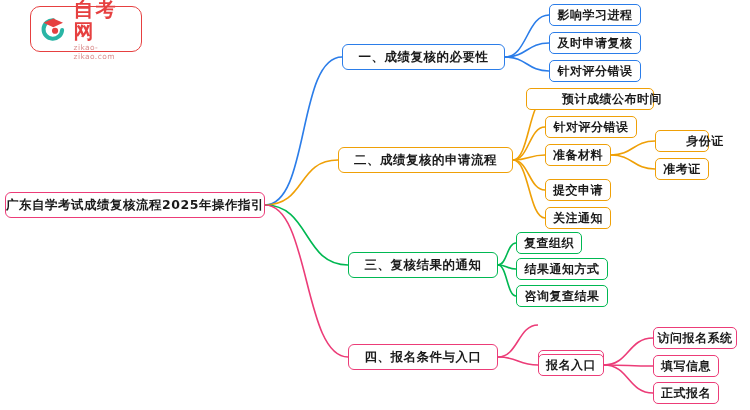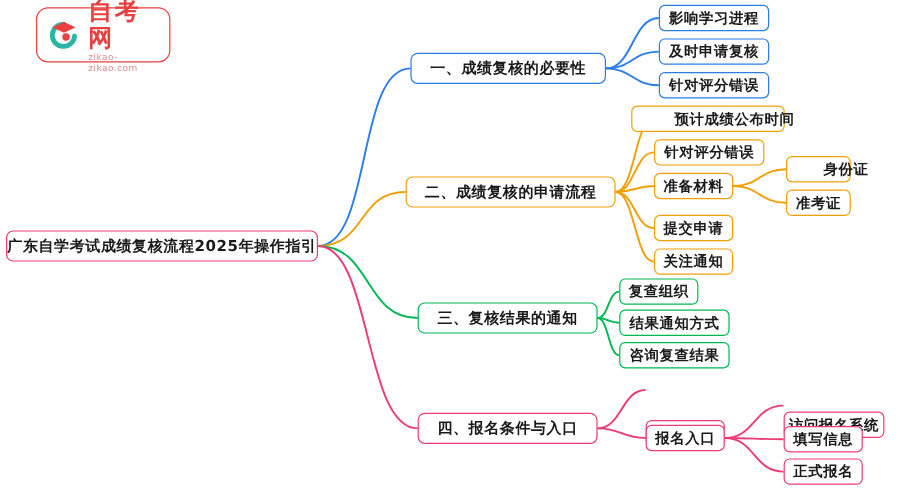--- a/index.html
+++ b/index.html
@@ -90,17 +90,17 @@
   <div class="node" style="left: 655px; top: 158px; width: 54px; border-color: rgb(239, 160, 7);">准考证</div>
 
   <div class="node topic" style="left: 348px; top: 252px; width: 150px; border-color: rgb(0, 184, 82);">三、复核结果的通知</div>
   <div class="node" style="left: 516px; top: 232px; width: 66px; border-color: rgb(0, 184, 82);">复查组织</div>
   <div class="node" style="left: 516px; top: 258px; width: 92px; border-color: rgb(0, 184, 82);">结果通知方式</div>
   <div class="node" style="left: 516px; top: 285px; width: 92px; border-color: rgb(0, 184, 82);">咨询复查结果</div>
 
   <div class="node topic" style="left: 348px; top: 344px; width: 150px; border-color: rgb(236, 60, 120);">四、报名条件与入口</div>
   <div class="node" style="left: 538px; top: 314px; width: 66px; border-color: rgb(236, 60, 120); margin-top: 36px;">报名条件</div>
   <div class="node" style="left: 538px; top: 354px; width: 66px; border-color: rgb(236, 60, 120);">报名入口</div>
-  <div class="node" style="left: 653px; top: 327px; width: 84px; border-color: rgb(236, 60, 120); margin-top: 16px;">访问报名系统</div>
+  <div class="node" style="left: 653px; top: 327px; width: 84px; border-color: rgb(236, 60, 120);">访问报名系统</div>
   <div class="node" style="left: 653px; top: 355px; width: 66px; border-color: rgb(236, 60, 120);">填写信息</div>
   <div class="node" style="left: 653px; top: 382px; width: 66px; border-color: rgb(236, 60, 120);">正式报名</div>
 
 </div>
 
 </body></html>

